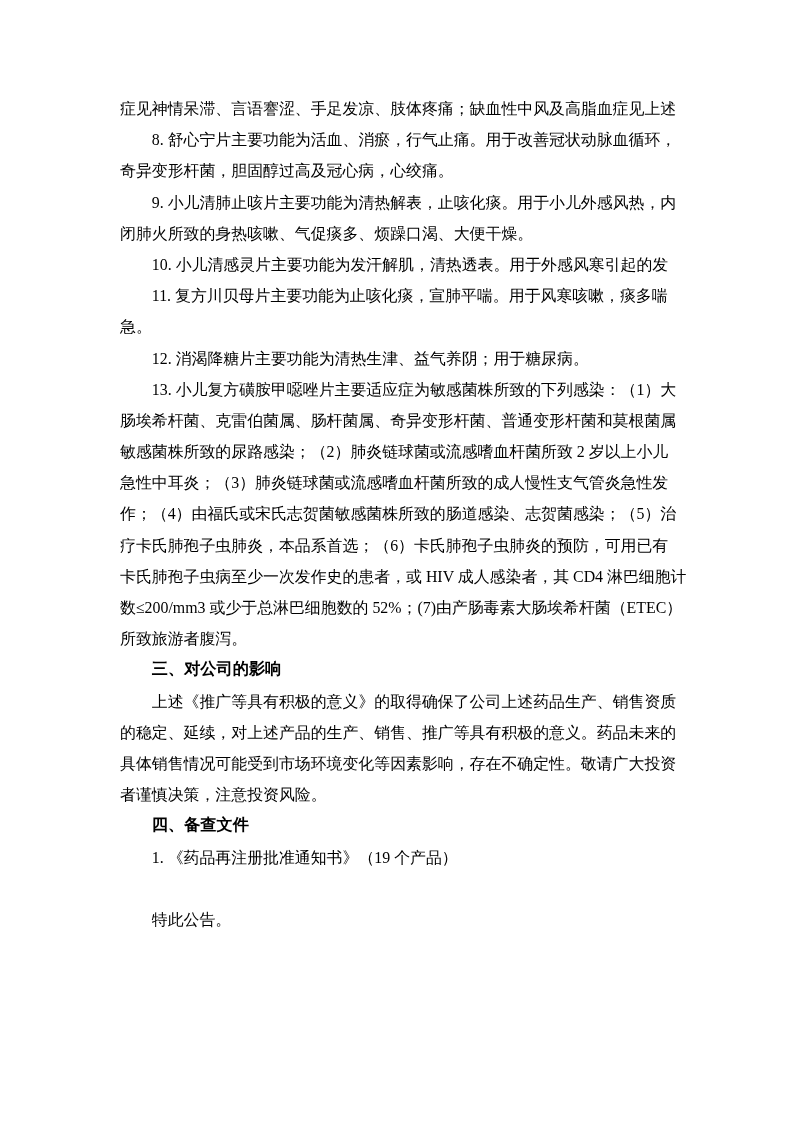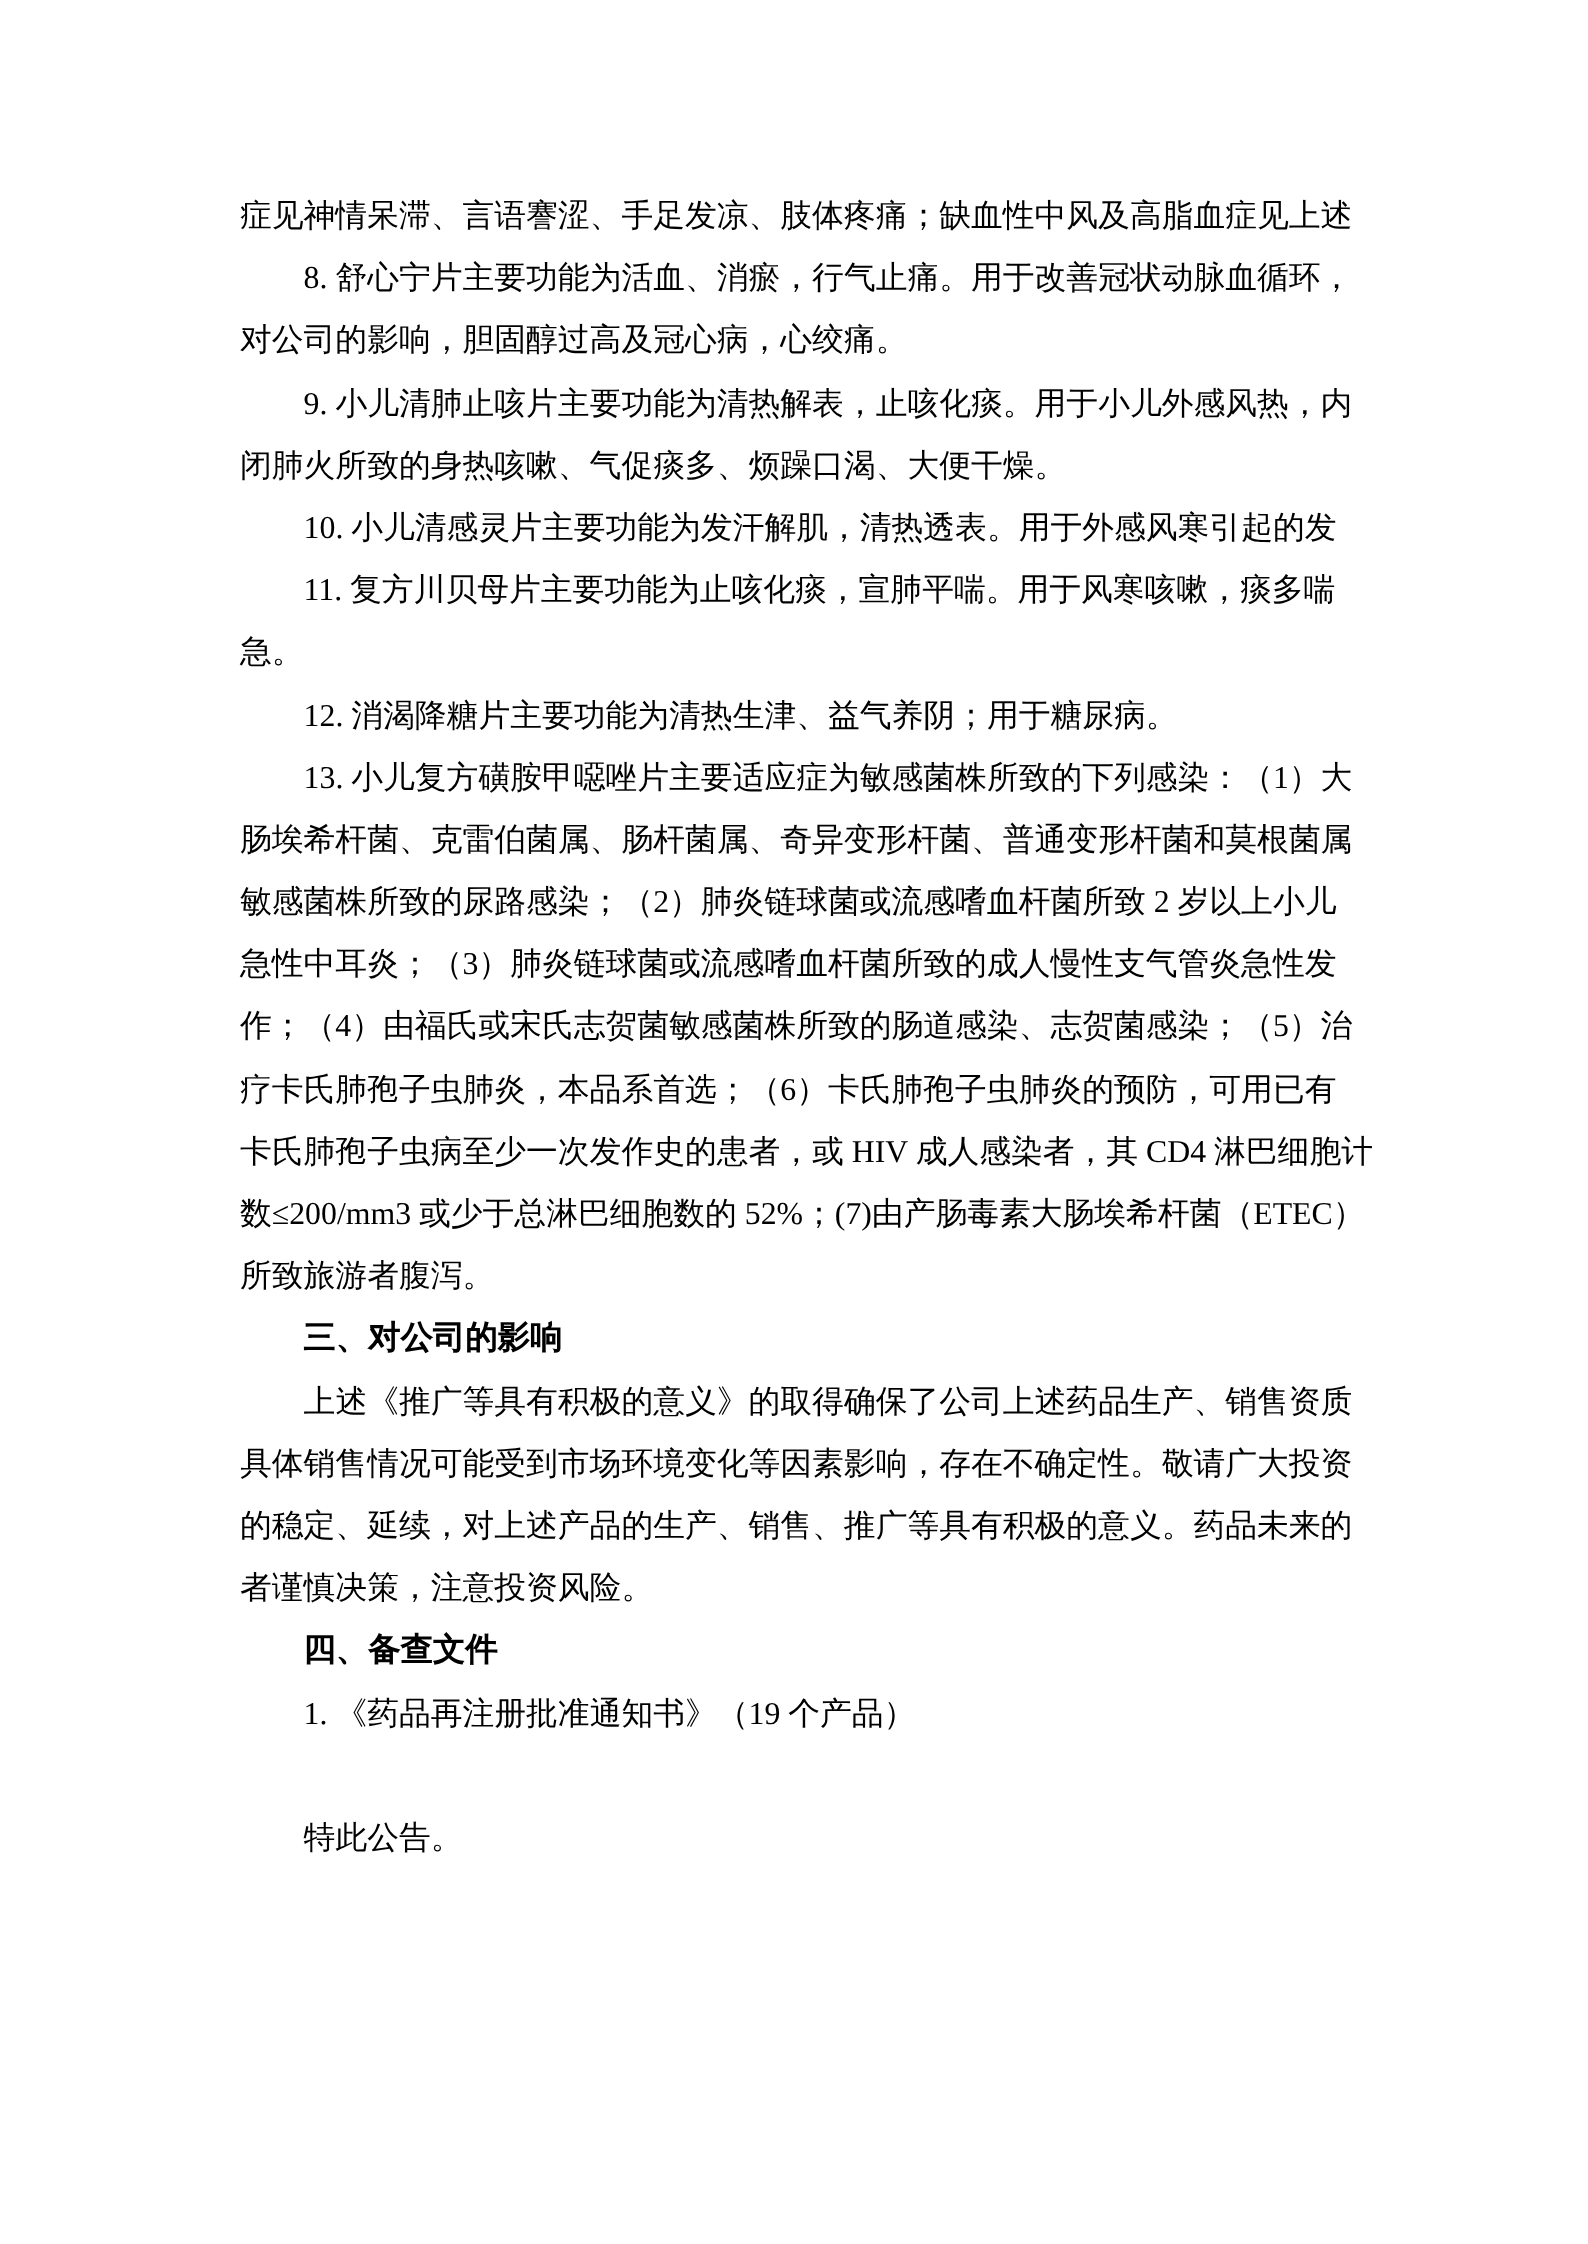--- a/index.html
+++ b/index.html
@@ -47,39 +47,39 @@
     
   }
 </style>
 </head>
 <body>
 
 <div class="page">
   <main class="textblock">
       <div class="line">症见神情呆滞、言语謇涩、手足发凉、肢体疼痛；缺血性中风及高脂血症见上述</div>
       <div class="line indent">8. 舒心宁片主要功能为活血、消瘀，行气止痛。用于改善冠状动脉血循环，</div>
-      <div class="line">对公司的影响，胆固醇过高及冠心病，心绞痛。</div>
+      <div class="line">奇异变形杆菌，胆固醇过高及冠心病，心绞痛。</div>
       <div class="line indent">9. 小儿清肺止咳片主要功能为清热解表，止咳化痰。用于小儿外感风热，内</div>
       <div class="line">闭肺火所致的身热咳嗽、气促痰多、烦躁口渴、大便干燥。</div>
       <div class="line indent">10. 小儿清感灵片主要功能为发汗解肌，清热透表。用于外感风寒引起的发</div>
       <div class="line indent">11. 复方川贝母片主要功能为止咳化痰，宣肺平喘。用于风寒咳嗽，痰多喘</div>
       <div class="line">急。</div>
       <div class="line indent">12. 消渴降糖片主要功能为清热生津、益气养阴；用于糖尿病。</div>
       <div class="line indent">13. 小儿复方磺胺甲噁唑片主要适应症为敏感菌株所致的下列感染：（1）大</div>
       <div class="line">肠埃希杆菌、克雷伯菌属、肠杆菌属、奇异变形杆菌、普通变形杆菌和莫根菌属</div>
       <div class="line">敏感菌株所致的尿路感染；（2）肺炎链球菌或流感嗜血杆菌所致 2 岁以上小儿</div>
       <div class="line">急性中耳炎；（3）肺炎链球菌或流感嗜血杆菌所致的成人慢性支气管炎急性发</div>
       <div class="line">作；（4）由福氏或宋氏志贺菌敏感菌株所致的肠道感染、志贺菌感染；（5）治</div>
       <div class="line">疗卡氏肺孢子虫肺炎，本品系首选；（6）卡氏肺孢子虫肺炎的预防，可用已有</div>
       <div class="line">卡氏肺孢子虫病至少一次发作史的患者，或 HIV 成人感染者，其 CD4 淋巴细胞计</div>
       <div class="line">数≤200/mm3 或少于总淋巴细胞数的 52%；(7)由产肠毒素大肠埃希杆菌（ETEC）</div>
       <div class="line">所致旅游者腹泻。</div>
       <div class="line heading indent">三、对公司的影响</div>
       <div class="line indent">上述《推广等具有积极的意义》的取得确保了公司上述药品生产、销售资质</div>
+      <div class="line">的稳定、延续，对上述产品的生产、销售、推广等具有积极的意义。药品未来的</div>
       <div class="line">具体销售情况可能受到市场环境变化等因素影响，存在不确定性。敬请广大投资</div>
-      <div class="line">的稳定、延续，对上述产品的生产、销售、推广等具有积极的意义。药品未来的</div>
       <div class="line">者谨慎决策，注意投资风险。</div>
       <div class="line heading indent">四、备查文件</div>
       <div class="line indent">1. 《药品再注册批准通知书》（19 个产品）</div>
       <div class="line spacer"></div>
       <div class="line indent">特此公告。</div>
     </main>
 </div>
 
 </body></html>

